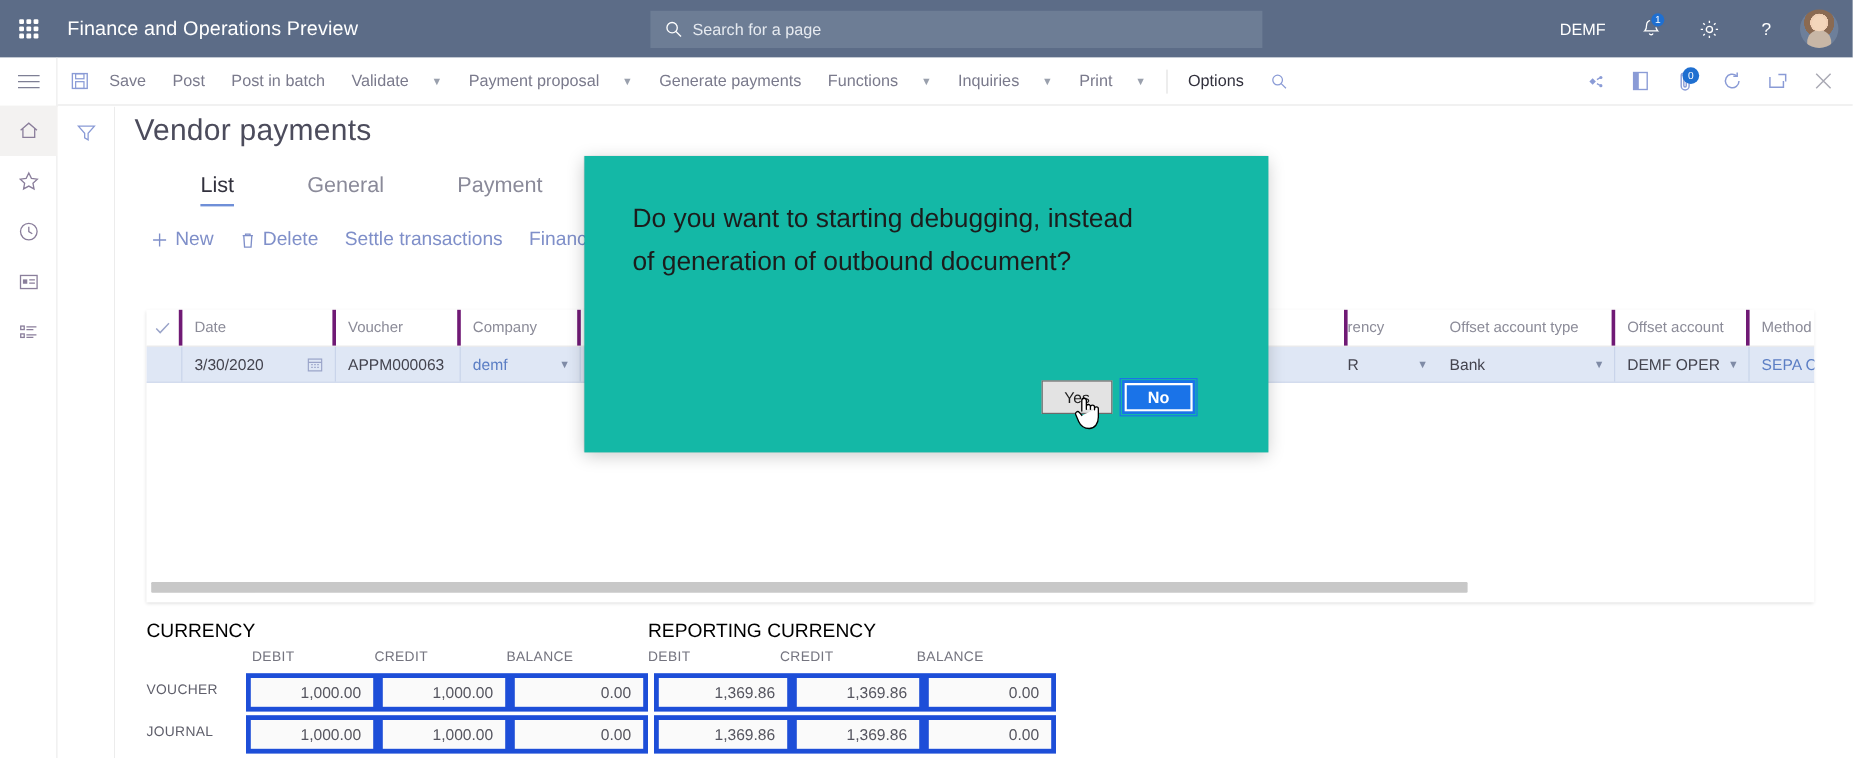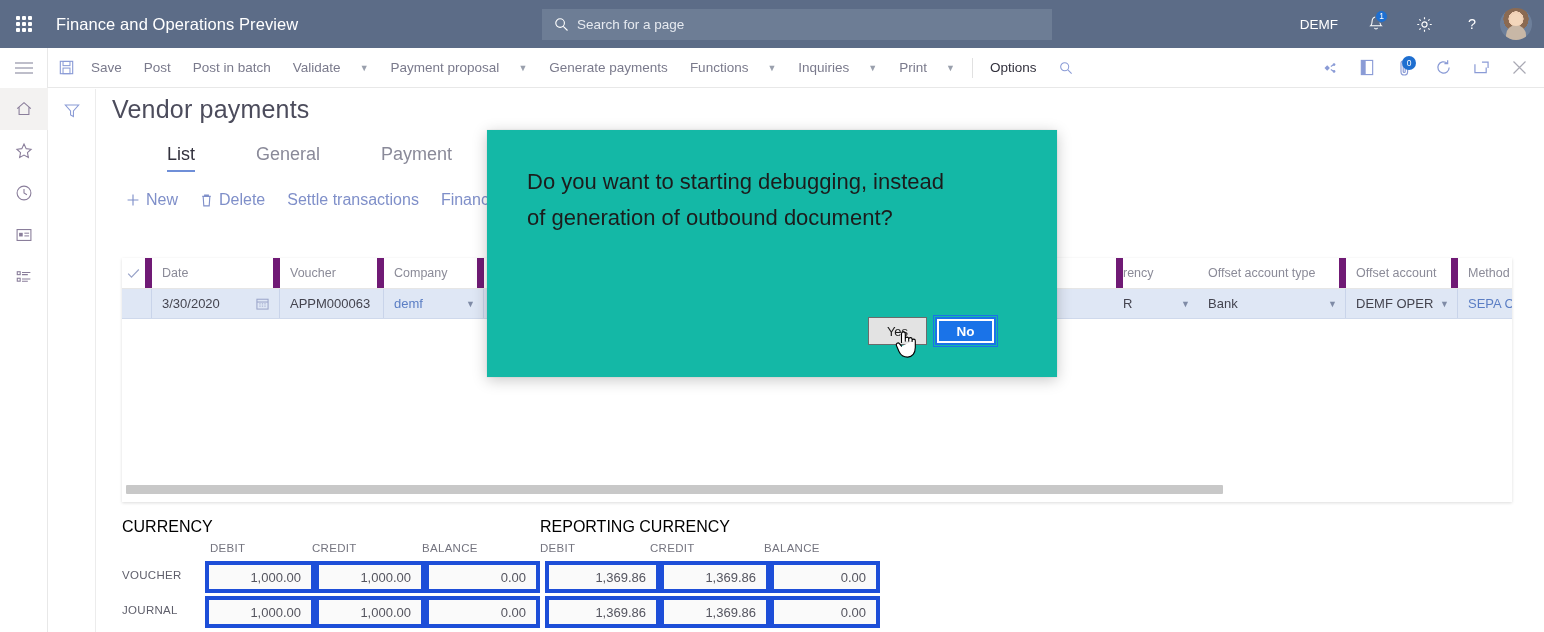--- a/index.html
+++ b/index.html
@@ -132,21 +132,21 @@
   }
 
   
   .gridwrap {
     position: absolute; left: 122px; top: 258px; width: 1390px; height: 244px;
     background: #fff; box-shadow: 0 1px 3px rgba(0,0,0,.14); overflow: hidden;
   }
   .grid-head { display: flex; height: 31px; border-bottom: 1px solid #e6e6e6; }
   .gh {
     font-size: 12.5px; color: #8b8b98; display: flex; align-items: center;
-    padding-left: 10px; border-right: 7px solid #701a75; white-space: nowrap; overflow: hidden;
+    padding-left: 10px; border-right: 3px solid #701a75; white-space: nowrap; overflow: hidden;
     flex: none;
   }
   .gh.check { justify-content: center; padding-left: 0; color: #9aa4c9; }
   .grid-row { display: flex; height: 30px; background: #dfe7f5; border-bottom: 1px solid #cfd9ec; }
   .gc {
     font-size: 13px; color: #44444f; display: flex; align-items: center;
     padding-left: 10px; border-right: 1px solid #c9d4ea; white-space: nowrap; overflow: hidden;
     flex: none; position: relative;
   }
   .gc.check { padding-left: 0; }

